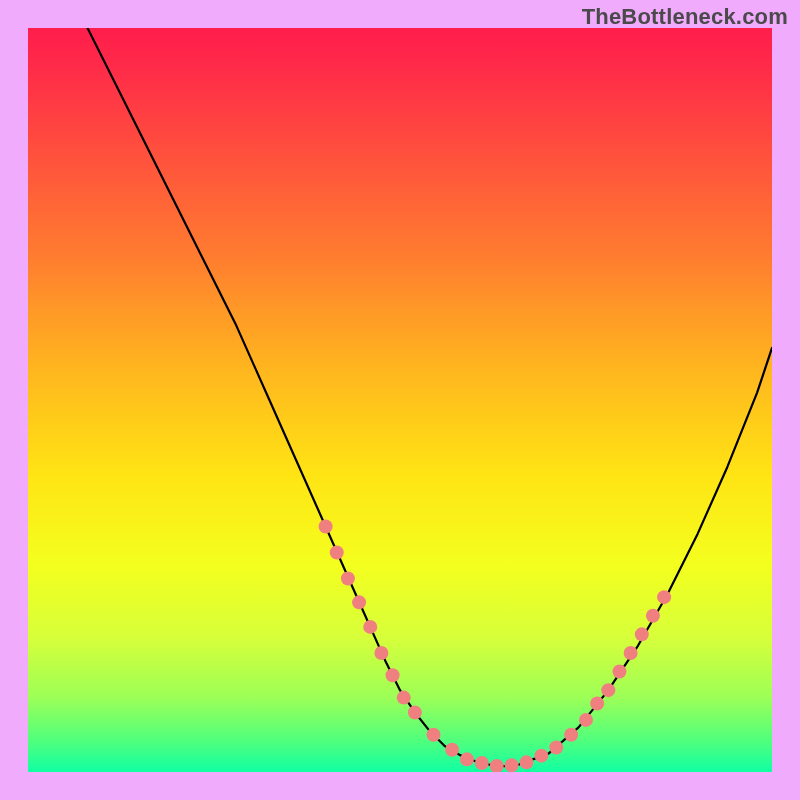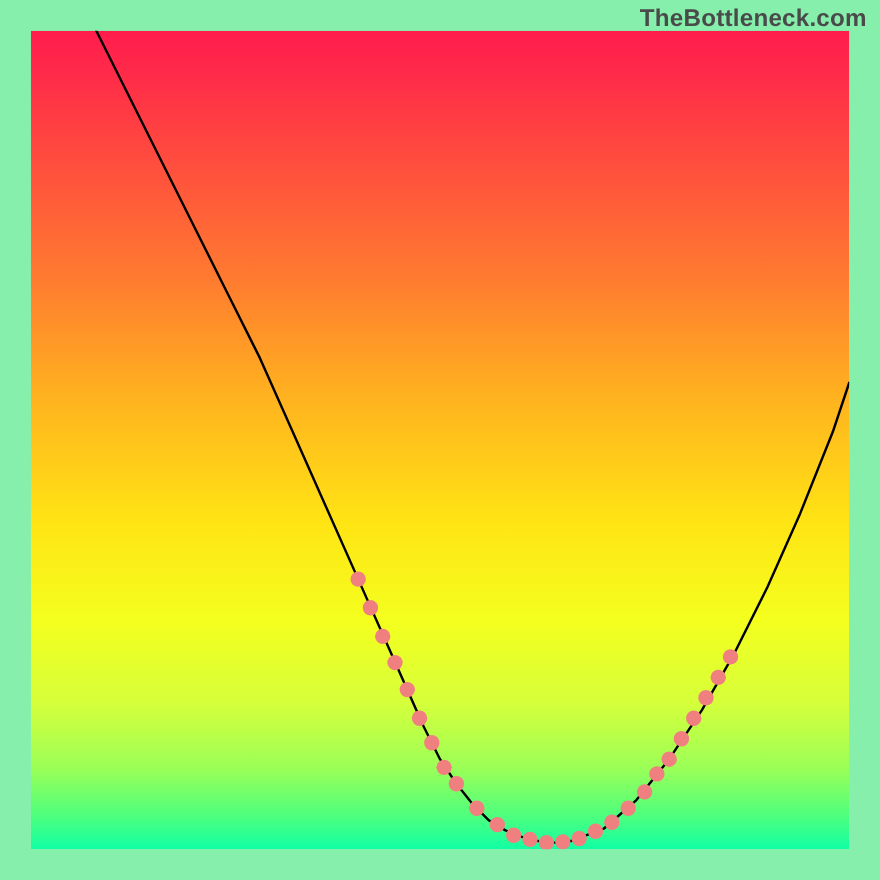--- a/index.html
+++ b/index.html
@@ -8,21 +8,21 @@
     width: 800px;
     height: 800px;
     background: #000000;
     overflow: hidden;
     font-family: Arial, Helvetica, sans-serif;
   }
   .chart-container {
     position: relative;
     width: 800px;
     height: 800px;
-    background: #86efac;
+    background: #f0abfc;
   }
   .watermark {
     position: absolute;
     top: 4px;
     right: 12px;
     color: #4a4a4a;
     font-size: 22px;
     font-weight: 600;
     letter-spacing: 0.2px;
     z-index: 3;

